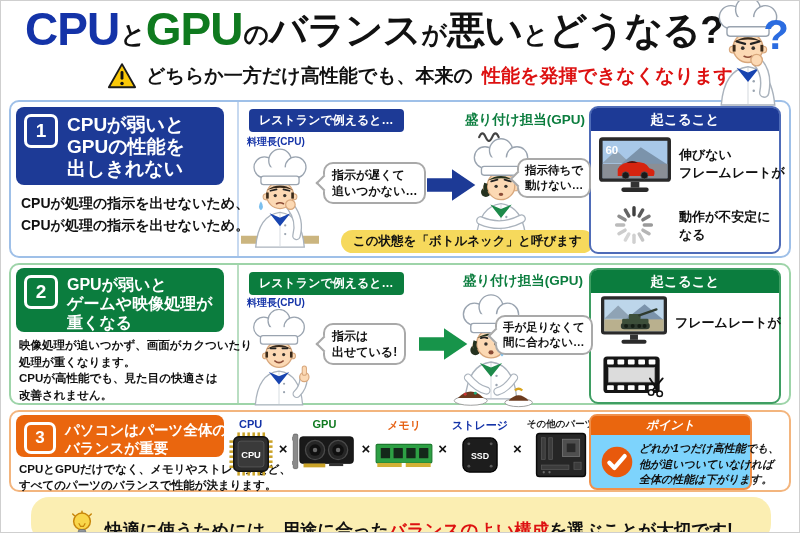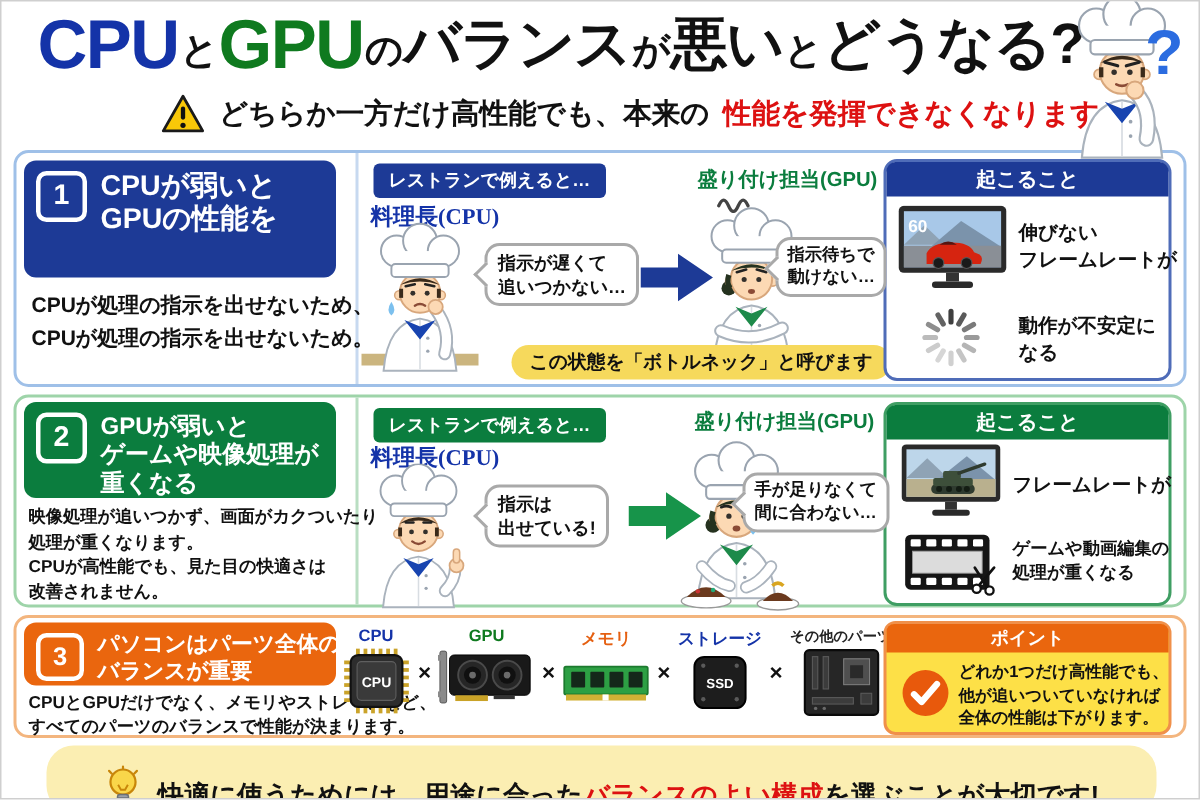--- a/index.html
+++ b/index.html
@@ -43,21 +43,21 @@
   .desc1{left:10px;top:90px;font-size:14px;line-height:22px;}
   .desc2{left:8px;top:72px;font-size:11.5px;line-height:16.5px;}
   .desc3{left:8px;top:50px;font-size:11.5px;line-height:15.5px;}
   
   .mid{position:absolute;left:228px;top:0;width:346px;height:100%;}
   .badge{position:absolute;left:10px;top:7px;color:#fff;font-size:12px;font-weight:bold;
          padding:3px 10px;border-radius:4px;white-space:nowrap;}
   .badge.blue{background:#1d3a96;}
   .badge.green{background:#0b7d3e;}
   .role{position:absolute;font-weight:bold;white-space:nowrap;}
-  .role.blue{color:#1433a8;font-size:15px;font-family:Liberation Serif, serif;}
+  .role.blue{color:#1433a8;font-size:10px;}
   .role.green{color:#0b7d3e;font-size:13.5px;margin-left:20px;}
   .bubble{position:absolute;background:#fff;border:2px solid #a9a9a9;border-radius:10px;
           padding:3px 7px;font-size:12px;line-height:16px;font-weight:bold;white-space:nowrap;z-index:3;}
   .bubble::before{content:'';position:absolute;left:-7px;top:13px;width:10px;height:10px;background:#fff;
           border-left:2px solid #a9a9a9;border-bottom:2px solid #a9a9a9;transform:rotate(45deg);}
   .bubble.small{font-size:11.5px;line-height:15px;padding:3px 6px;}
   .arrow{position:absolute;width:50px;height:38px;}
   .note{position:absolute;left:102px;top:128px;background:#f6d95c;border-radius:12px;
         padding:3px 12px;font-size:12.5px;font-weight:bold;white-space:nowrap;}
   .chef{position:absolute;}
@@ -65,22 +65,22 @@
   
   .res{position:absolute;left:578px;width:192px;border-radius:9px;background:#fff;box-sizing:border-box;}
   .res .res-head{height:23px;display:flex;align-items:center;justify-content:center;color:#fff;
                  font-size:13.5px;font-weight:bold;border-radius:6px 6px 0 0;}
   .res1{top:4px;height:148px;border:2px solid #4f6cb8;}
   .res1 .res-head{background:#1d3a96;}
   .res2{top:3px;height:136px;border:2px solid #3f9e63;}
   .res2 .res-head{background:#0b7d3e;}
   .res-text{position:absolute;font-weight:bold;font-size:13px;line-height:18px;white-space:nowrap;}
   .res-text.sm{font-size:11.5px;line-height:16px;}
-  .point{position:absolute;left:578px;top:2px;width:192px;height:76px;border:2px solid #f0904a;
-         border-radius:8px;box-sizing:border-box;background:#fde047;}
+  .point{position:absolute;left:578px;top:2px;width:163px;height:76px;border:2px solid #f0904a;
+         border-radius:8px;box-sizing:border-box;background:#7dd3fc;font-style:italic;}
   .point .point-head{height:19px;display:flex;align-items:center;justify-content:center;background:#ea660e;
          color:#fff;font-size:12px;font-weight:bold;border-radius:5px 5px 0 0;}
   .point-lines{position:absolute;left:48px;top:25px;font-size:11px;line-height:15.5px;font-weight:bold;white-space:nowrap;}
   
   .parts-row{position:absolute;left:230px;top:6px;width:340px;display:flex;align-items:flex-start;
              justify-content:center;gap:5px;}
   .part{display:flex;flex-direction:column;align-items:center;gap:1px;}
   .part .plabel{font-size:11px;font-weight:bold;white-space:nowrap;}
   .part .plabel.c-blue{color:#1433a8;}
   .part .plabel.c-green{color:#0f7a1f;}
@@ -167,20 +167,21 @@
   </svg>
 
   <div class="sec sec1">
     <div class="divider"></div>
 
     <div class="sec-head h1">
       <div class="num">1</div>
       <div class="lines">
         <div>CPUが弱いと</div>
         <div>GPUの性能を</div>
+        <div>出しきれない</div>
       </div>
     </div>
     <div class="desc desc1">
       <div>CPUが処理の指示を出せないため、</div>
       <div>CPUが処理の指示を出せないため。</div>
     </div>
 
     <div class="mid">
       <div class="badge blue">レストランで例えると…</div>
       <div class="role blue" style="left:8px;top:33px;">料理長(CPU)</div>
@@ -411,24 +412,20 @@
           <rect x="40" y="51" width="11" height="8" rx="1.5"></rect>
             <rect x="57" y="51" width="11" height="8" rx="1.5"></rect>
           <rect x="74" y="51" width="11" height="8" rx="1.5"></rect>
         </g>
         <rect x="8" y="22" width="76" height="24" fill="#dcdcdc" stroke="#999"></rect>
         <path d="M80,60 L97,40" stroke="#111" stroke-width="3" stroke-linecap="round"></path>
         <path d="M90,62 L76,40" stroke="#111" stroke-width="3" stroke-linecap="round"></path>
         <circle cx="78" cy="63" r="4.5" fill="#fff" stroke="#111" stroke-width="2.5"></circle>
         <circle cx="92" cy="65" r="4.5" fill="#fff" stroke="#111" stroke-width="2.5"></circle>
       </svg>
-      <div class="res-text sm" style="left:84px;top:88px;">
-        <div>ゲームや動画編集の</div>
-        <div>処理が重くなる</div>
-      </div>
     </div>
   </div>
 
   <div class="sec sec3">
     <div class="sec-head h3">
       <div class="num">3</div>
       <div class="lines">
         <div>パソコンはパーツ全体の</div>
         <div>バランスが重要</div>
       </div>

